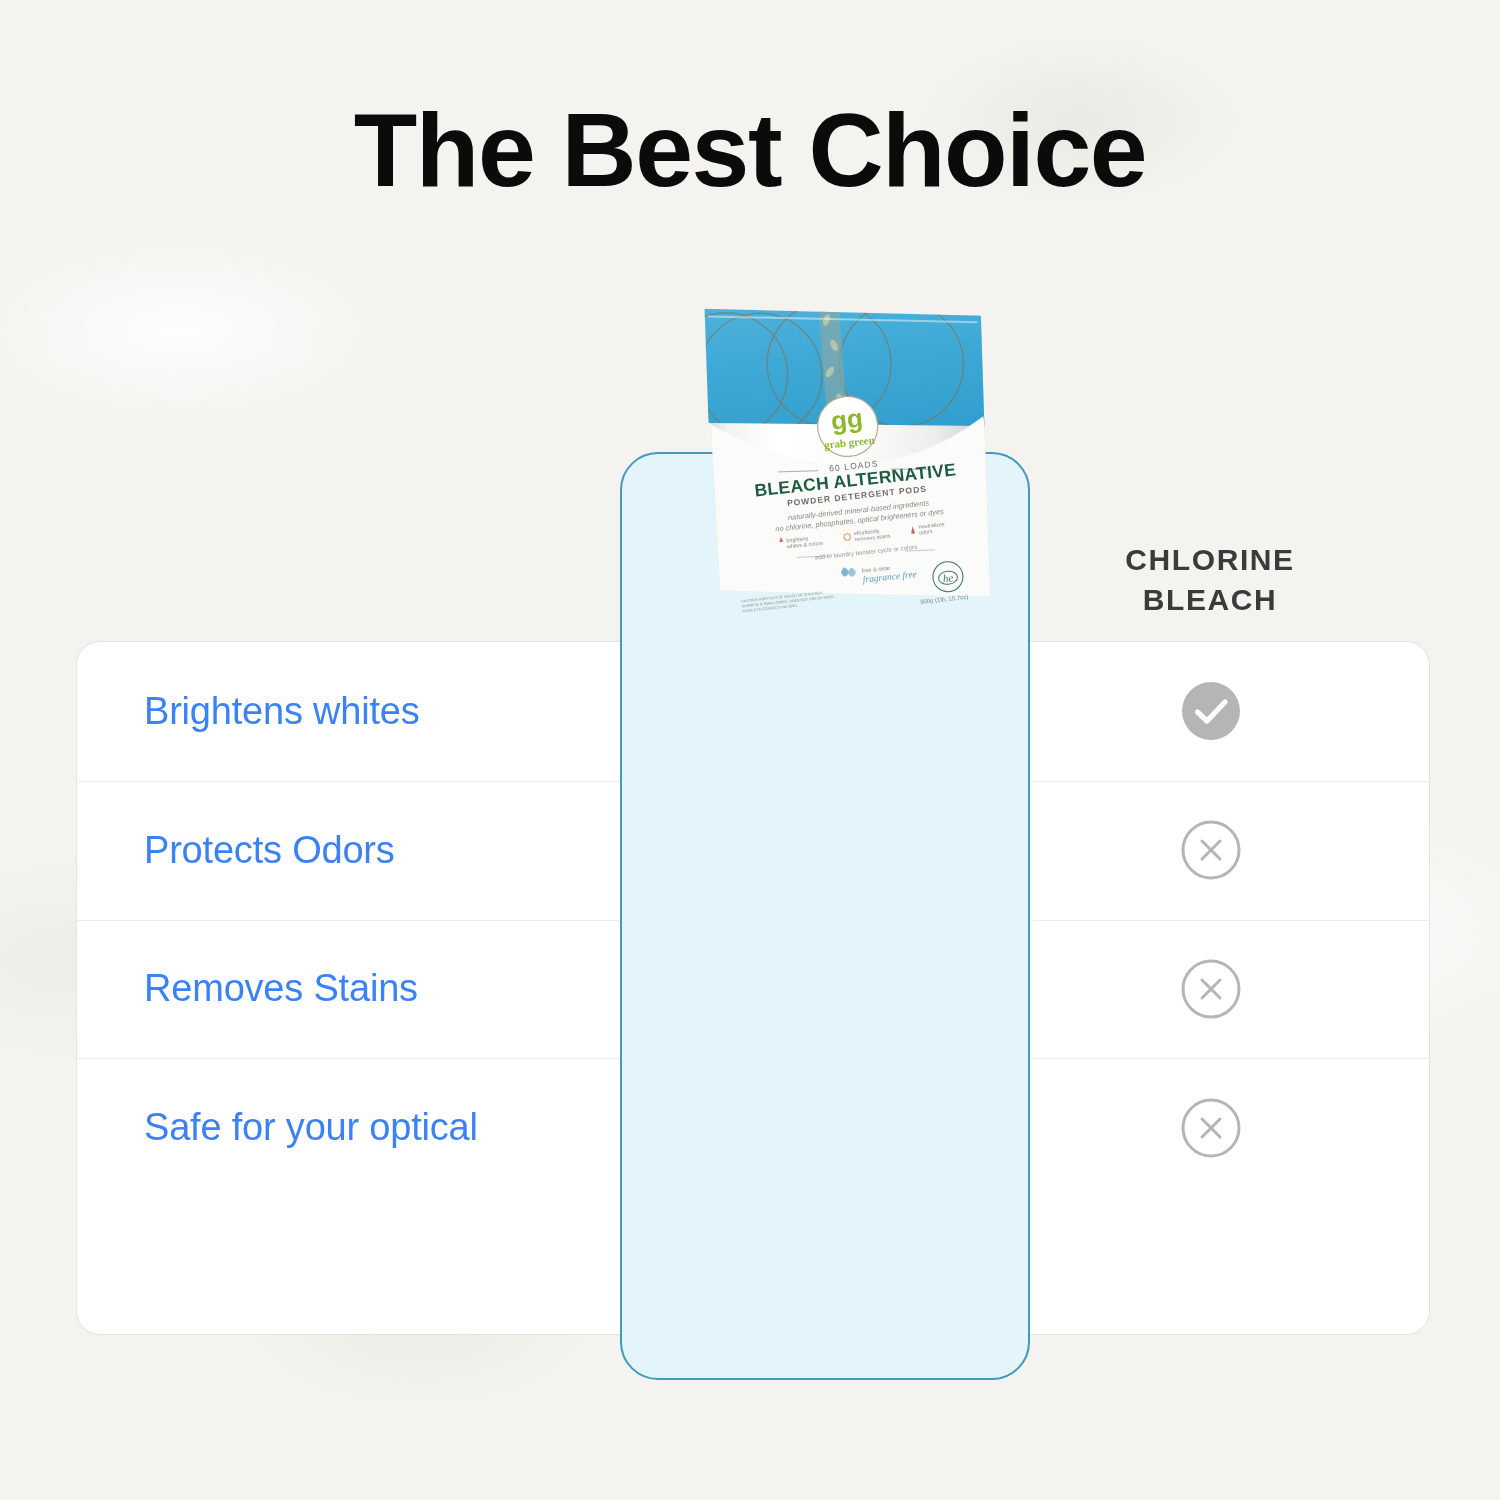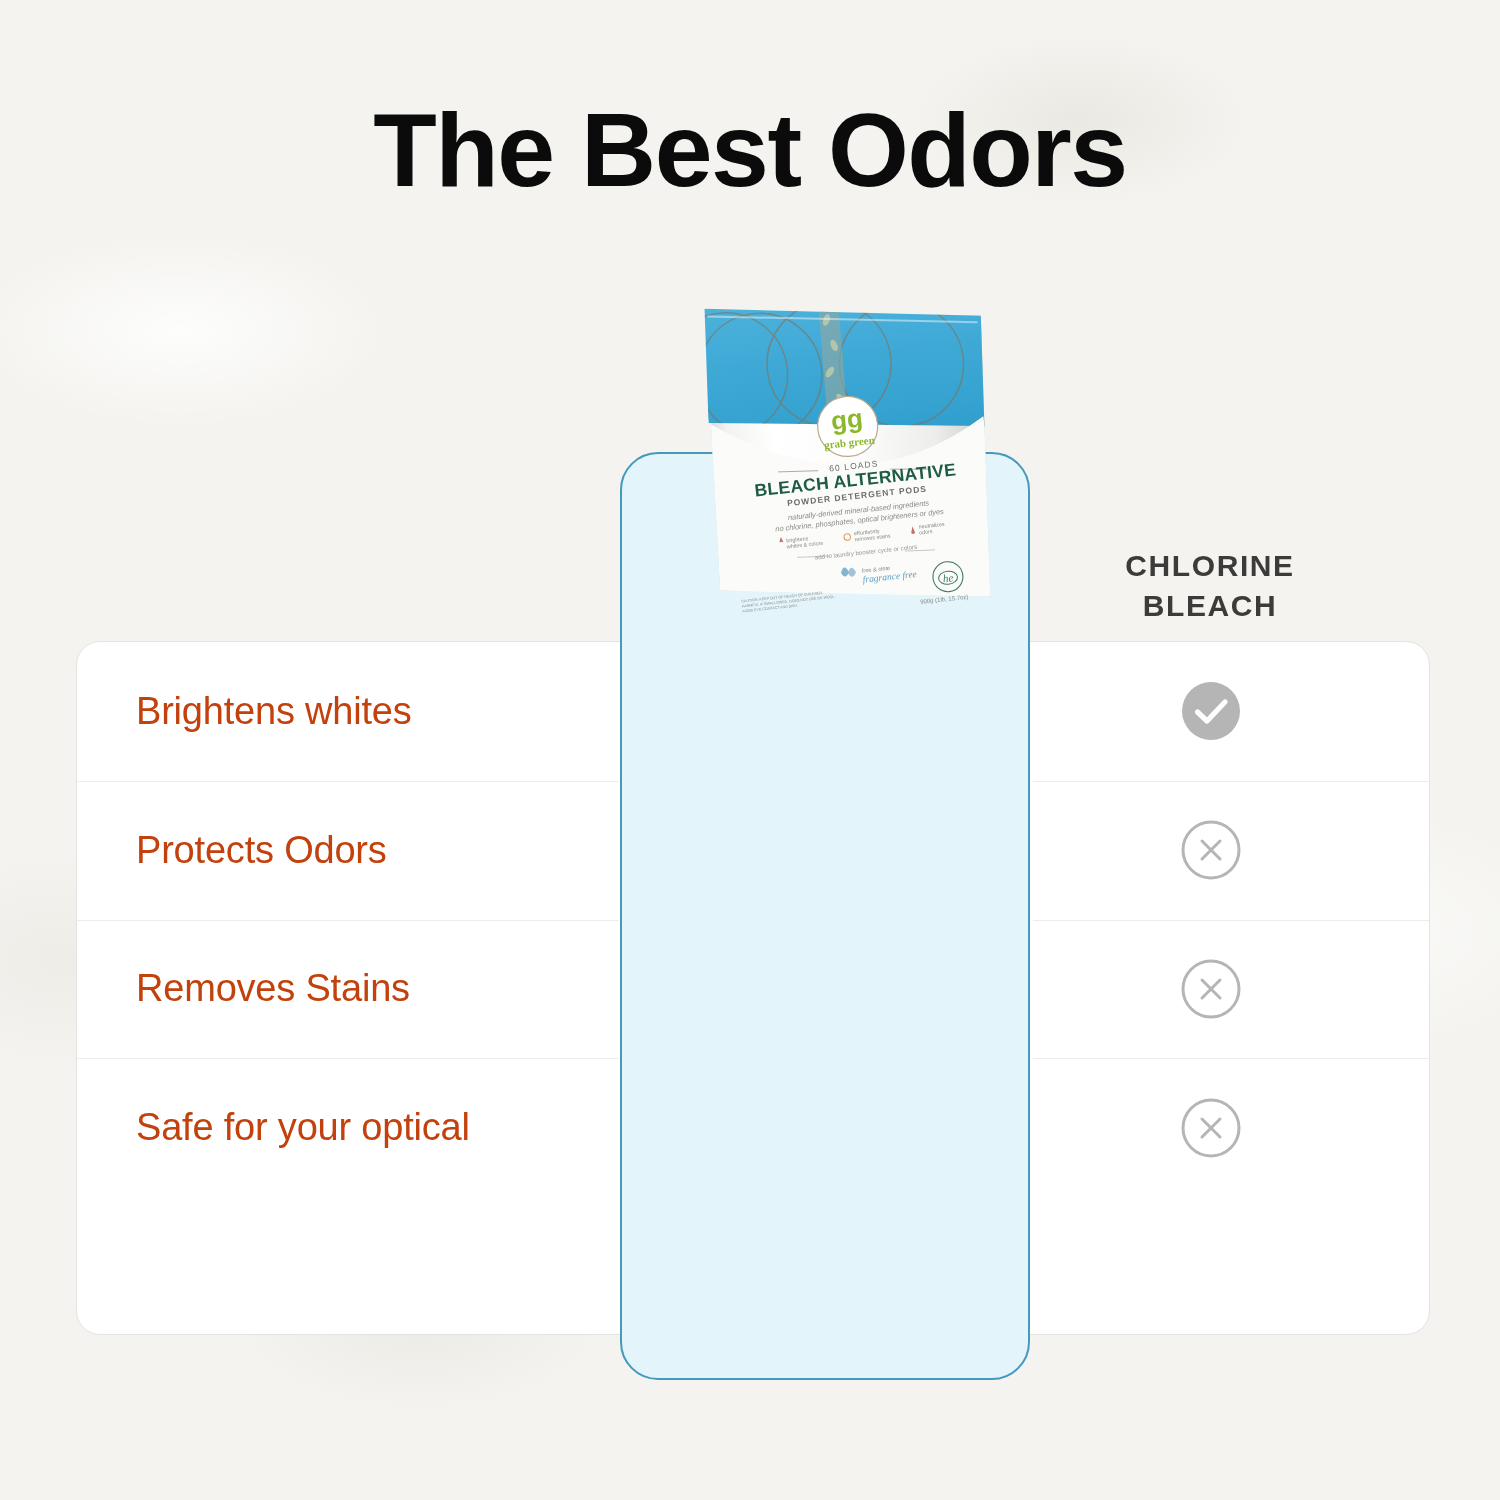--- a/index.html
+++ b/index.html
@@ -48,21 +48,20 @@
   #bleach-column-header {
     position:absolute;
     top:540px; left:1060px; width:300px;
     text-align:center;
     font-size:30px;
     font-weight:bold;
     letter-spacing:1.6px;
     line-height:1.33;
     color:#3b3b39;
     text-transform:uppercase;
-    margin-top:6px;
   }
 
   
   #highlight-panel {
     position:absolute;
     left:620px; top:452px;
     width:410px; height:928px;
     background:#e3f4fb;
     border:2px solid #4499bd;
     border-radius:38px;
@@ -91,24 +90,24 @@
   
   .row-divider-left, .row-divider-right {
     position:absolute; top:0; height:1px;
     background:#ececea;
   }
   .row-divider-left  { left:0;     width:542px; }
   .row-divider-right { left:956px; right:0; }
 
   .feature-label {
     position:absolute;
-    left:59px;
+    left:67px;
     font-size:38px;
     font-weight:500;
-    color:#c2410c;
+    color:#3b82f6;
     letter-spacing:-0.2px;
     white-space:nowrap;
   }
 
   
   .cell-product {
     position:absolute;
     left:749px; width:78px;
     display:flex; justify-content:center; align-items:center;
     z-index:3;
@@ -129,21 +128,21 @@
     z-index:4;
   }
 </style>
 </head>
 <body>
 
 <div id="paper-texture"></div>
 
 <div id="root">
 
-  <div id="page-title">The Best Odors</div>
+  <div id="page-title">The Best Choice</div>
 
   <div id="bleach-column-header">
 
     <div>CHLORINE</div>
     <div>BLEACH</div>
   </div>
 
   <div id="highlight-panel"></div>
 
   <div id="product-package">

